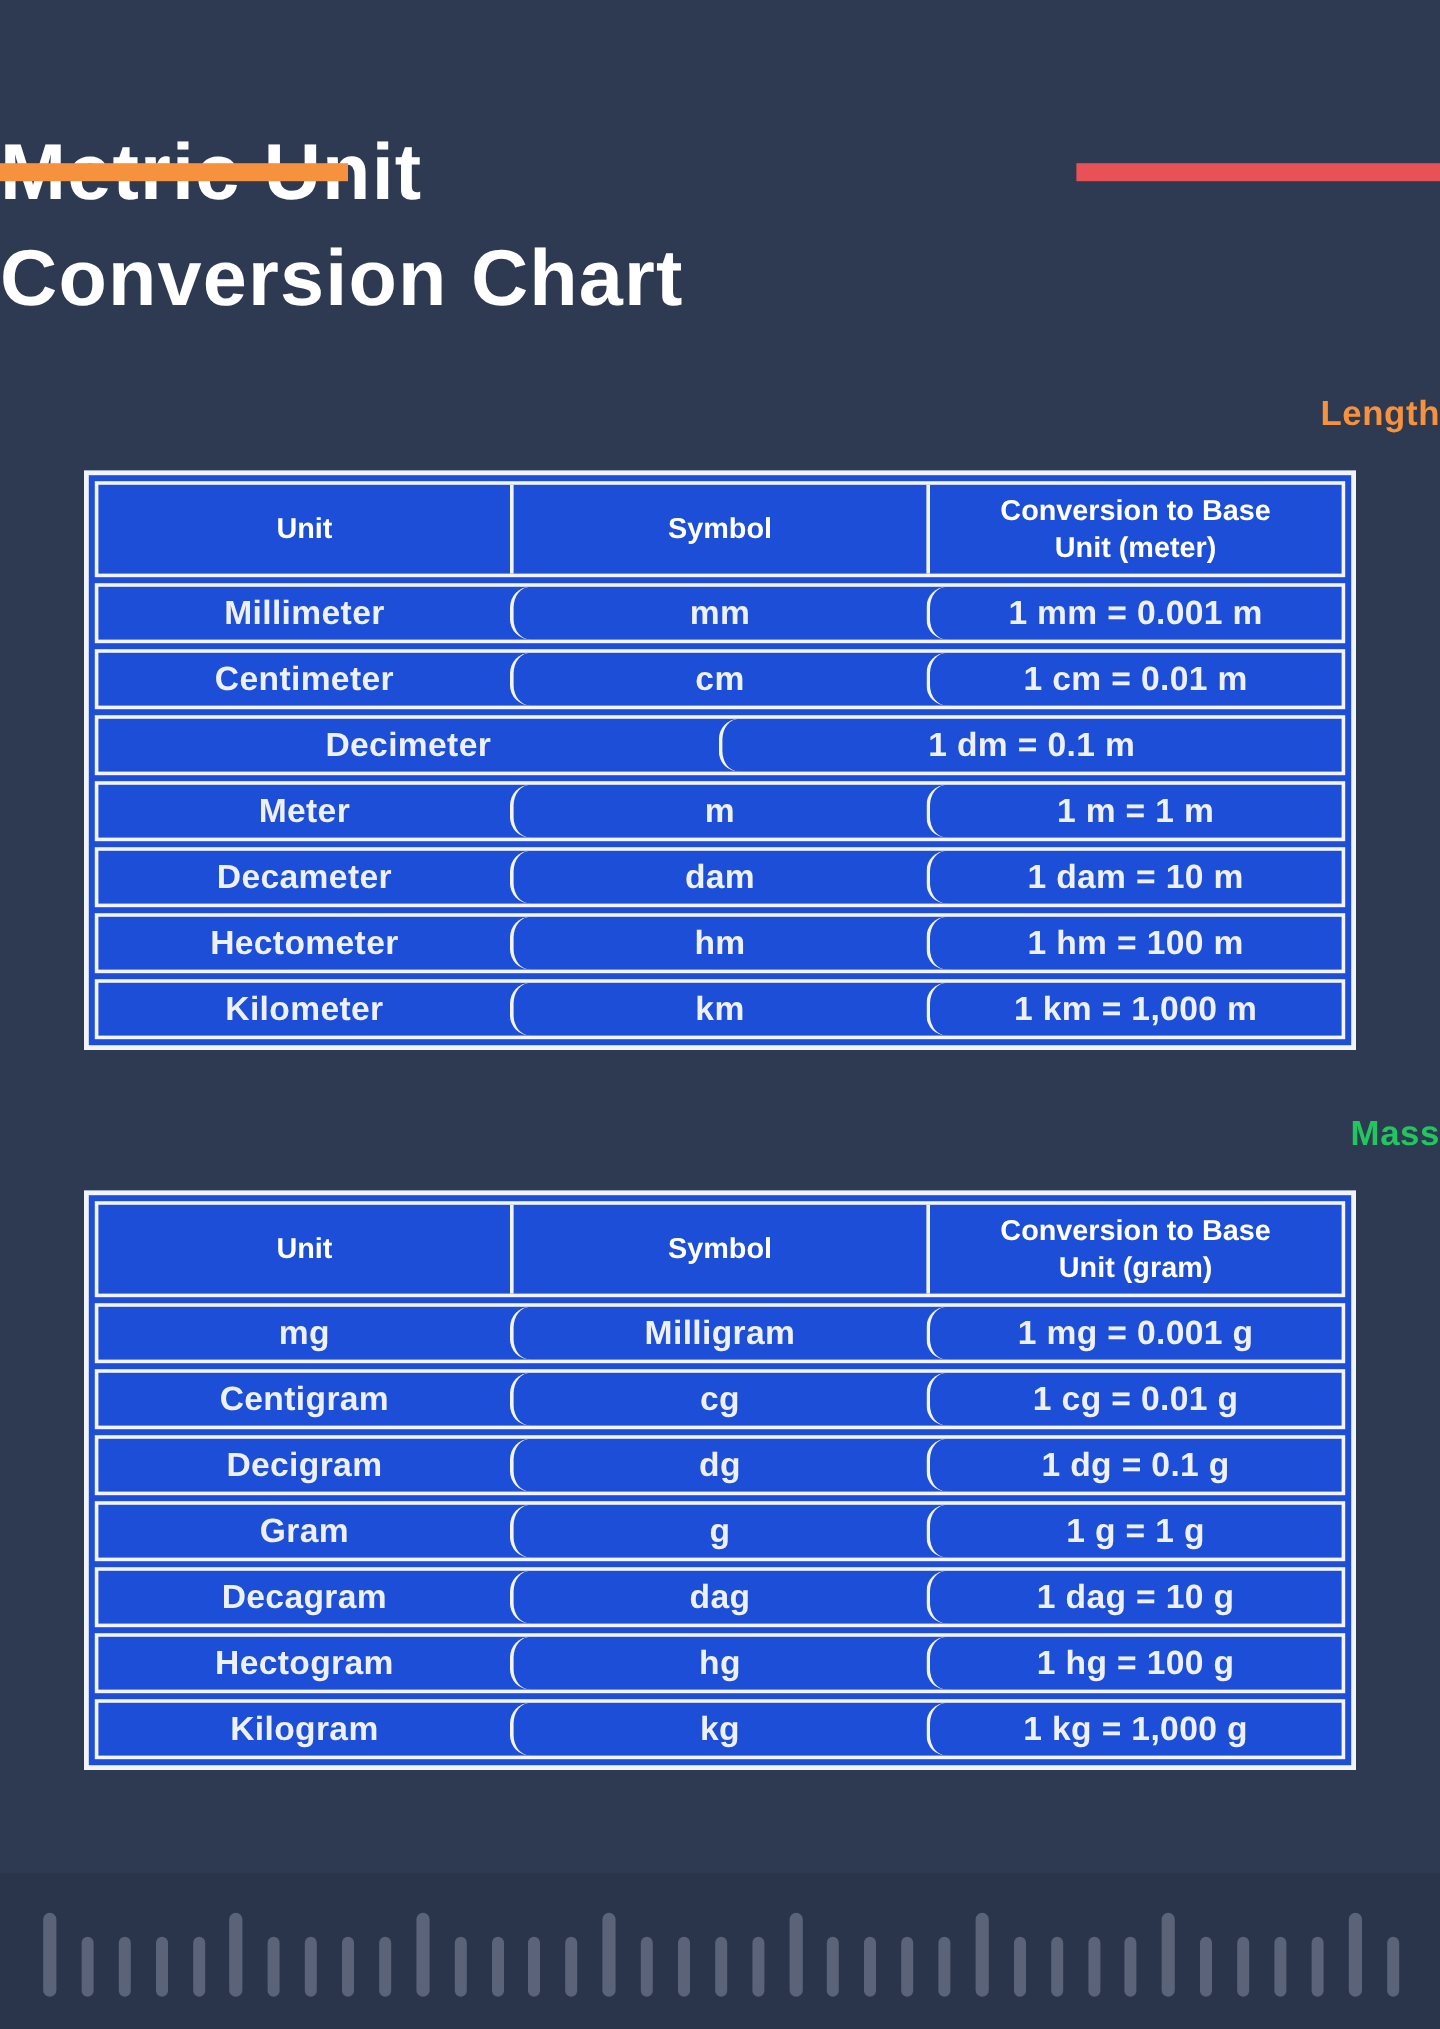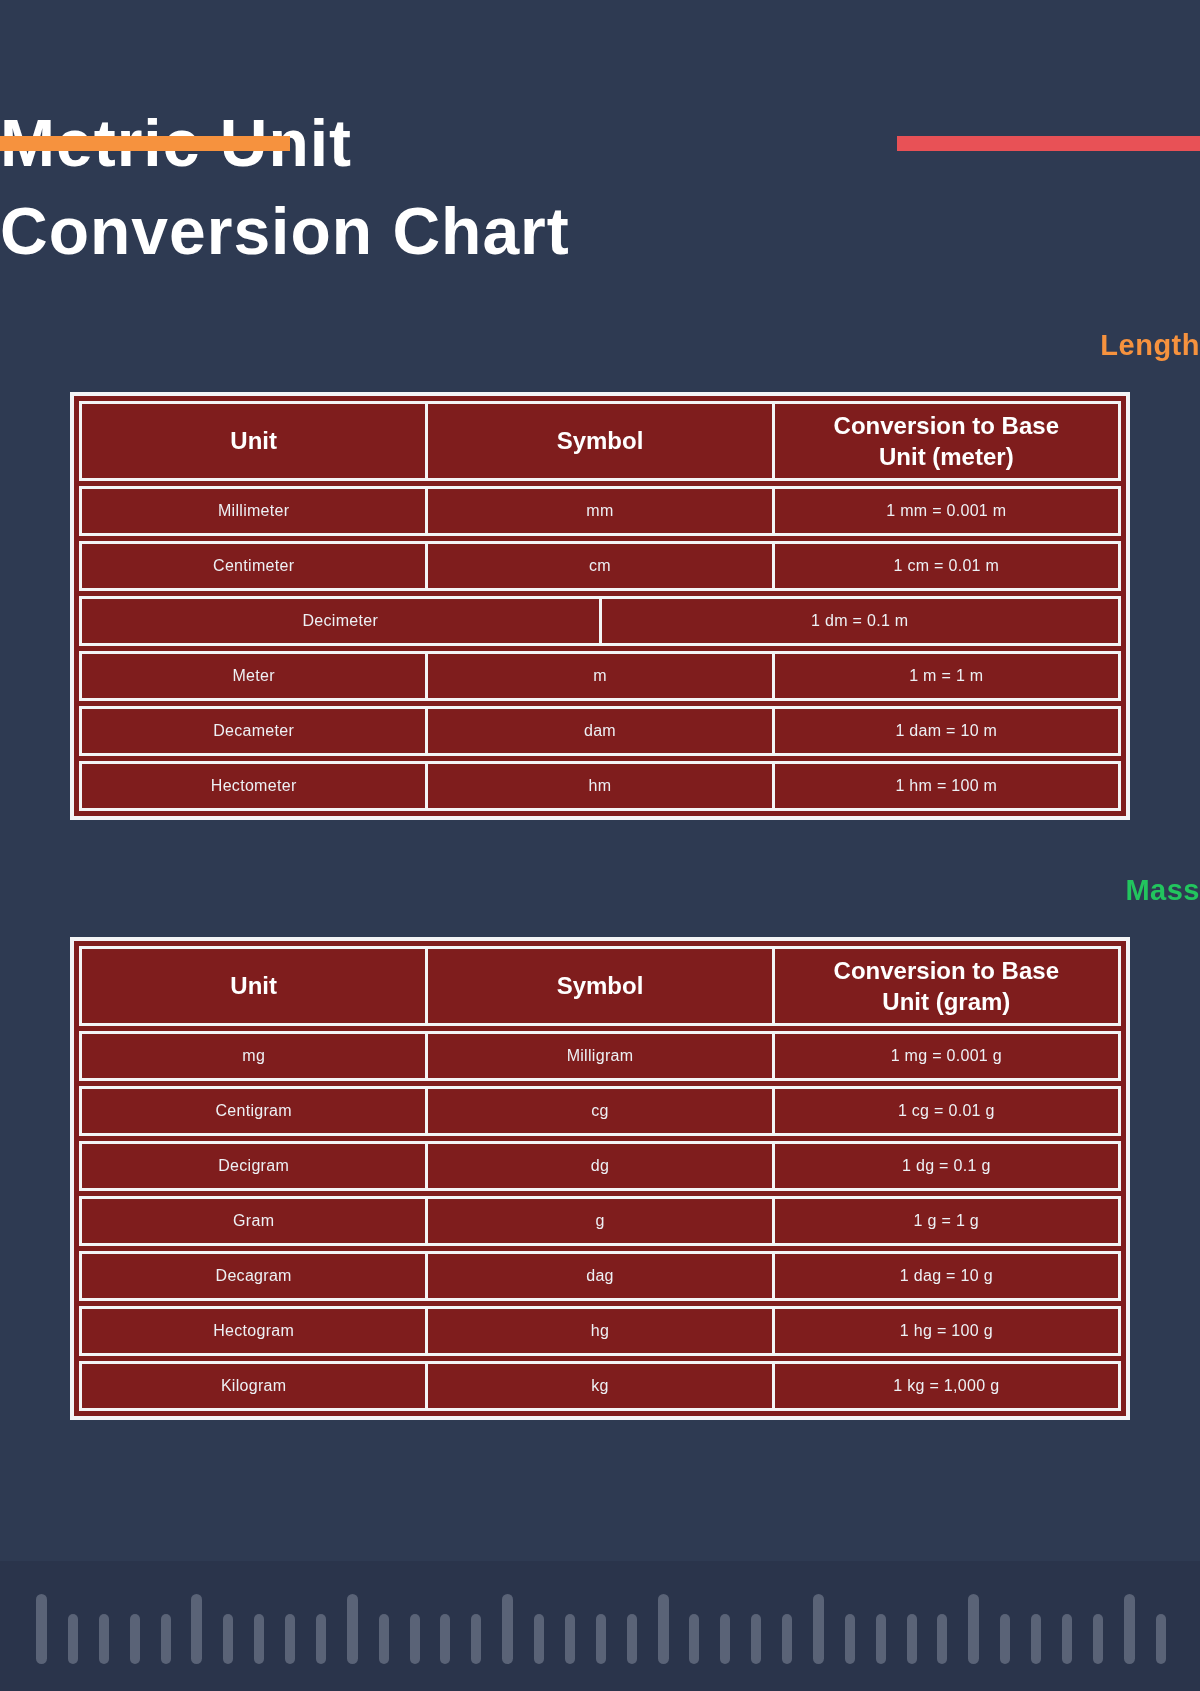--- a/index.html
+++ b/index.html
@@ -28,39 +28,39 @@
     text-align: right; font-size: 29px; font-weight: 700;
     letter-spacing: 0.5px;
     margin: 54px 0 30px 0;
   }
 
   
   .ctable {
     width: 1060px; margin: 0 auto;
     border: 4px solid #F3F4F6;
     padding: 5px; box-sizing: border-box;
-    background: #7f1d1d;
+    background: #1d4ed8;
   }
   .trow {
     display: flex; align-items: stretch;
     border: 3px solid #F3F4F6;
     margin-top: 5px;
     box-sizing: border-box;
   }
   .trow:first-child { margin-top: 0; }
   .trow.thead { height: 80px; }
   .trow.brow  { height: 50px; }
   .cell {
     flex: 1 1 0; display: flex; align-items: center; justify-content: center;
     border-left: 3px solid #F3F4F6; text-align: center; min-width: 0;
   }
   .cell:first-child { border-left: none; }
   .hcell { color: #FFFFFF; font-weight: 700; font-size: 24px; line-height: 1.3; }
   .hcell.conv span { max-width: 260px; display: inline-block; }
-  .bcell { color: #EDF0F4; font-size: 16px; font-weight: 400; letter-spacing: 0.3px; }
+  .bcell { color: #EDF0F4; font-size: 28px; font-weight: 700; letter-spacing: 0.3px; border-radius: 17px; }
 
   
   .footer {
     position: absolute; left: 0; bottom: 0;
     width: 100%; height: 130px;
     background: #2A344B;
     display: flex; justify-content: space-between; align-items: flex-end;
     padding: 0 34px 27px 36px; box-sizing: border-box;
   }
   .tick { width: 10px; height: 50px; border-radius: 6px; background: #5A6377; }
@@ -151,20 +151,31 @@
             <div class="cell bcell">
               <span>Hectometer</span>
             </div>
             <div class="cell bcell">
               <span>hm</span>
             </div>
             <div class="cell bcell">
               <span>1 hm = 100 m</span>
             </div>
           </div>
+          <div class="trow brow">
+            <div class="cell bcell">
+              <span>Kilometer</span>
+            </div>
+            <div class="cell bcell">
+              <span>km</span>
+            </div>
+            <div class="cell bcell">
+              <span>1 km = 1,000 m</span>
+            </div>
+          </div>
         </div>
       </section>
       <section>
         <h2 class="section-label" style="color: #22c55e;">Mass</h2>
         <div class="ctable">
           <div class="trow thead">
             <div class="cell hcell">
               <span>Unit</span>
             </div>
             <div class="cell hcell">

